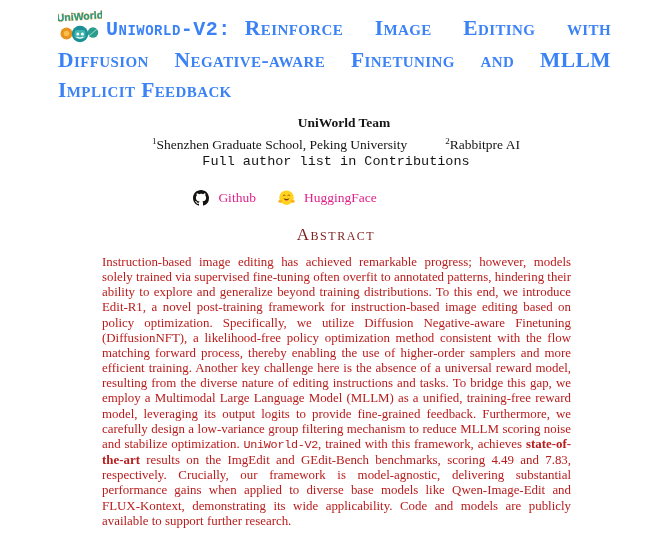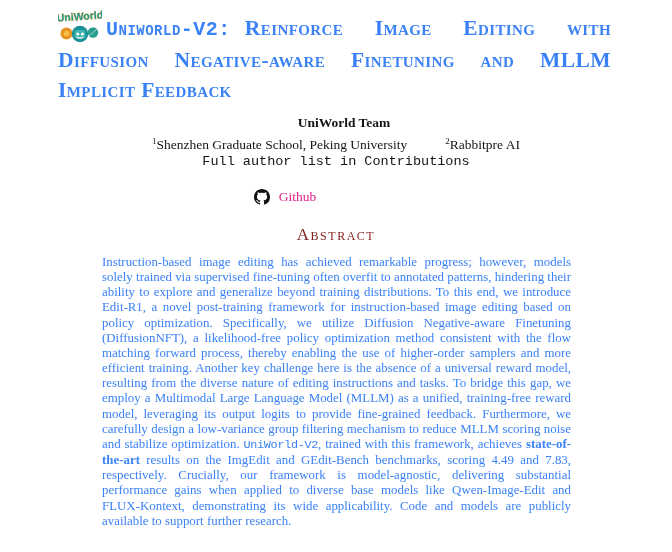--- a/index.html
+++ b/index.html
@@ -57,21 +57,21 @@
   .hf-icon svg { display: block; }
 
   
   .abstract-heading {
     top: 225px; font-size: 17px; font-weight: normal;
     font-variant: small-caps; letter-spacing: 1.5px; color: #7f1d1d;
   }
   .abstract-body {
     position: absolute; left: 102px; top: 255px; width: 469px;
     font-size: 12.9px; line-height: 15.15px;
-    text-align: justify; color: #3b82f6;
+    text-align: justify; color: #b91c1c;
   }
   .abstract-body .mono {
     font-family: "Liberation Mono", "DejaVu Sans Mono", monospace;
     font-size: 11.8px; letter-spacing: -0.3px;
   }
   .abstract-body b { font-weight: bold; }
 </style>
 </head>
 <body>
 
@@ -105,17 +105,31 @@
 
 <div class="links">
   <a class="link-item">
     <span class="gh-icon">
       <svg width="16" height="16" viewBox="0 0 16 16">
         <path fill="#14110f" d="M8 0C3.58 0 0 3.58 0 8c0 3.54 2.29 6.53 5.47 7.59.4.07.55-.17.55-.38 0-.19-.01-.82-.01-1.49-2.01.37-2.53-.49-2.69-.94-.09-.23-.48-.94-.82-1.13-.28-.15-.68-.52-.01-.53.63-.01 1.08.58 1.23.82.72 1.21 1.87.87 2.33.66.07-.52.28-.87.51-1.07-1.78-.2-3.64-.89-3.64-3.95 0-.87.31-1.59.82-2.15-.08-.2-.36-1.02.08-2.12 0 0 .67-.21 2.2.82.64-.18 1.32-.27 2-.27s1.36.09 2 .27c1.53-1.04 2.2-.82 2.2-.82.44 1.1.16 1.92.08 2.12.51.56.82 1.27.82 2.15 0 3.07-1.87 3.75-3.65 3.95.29.25.54.73.54 1.48 0 1.07-.01 1.93-.01 2.2 0 .21.15.46.55.38A8.012 8.012 0 0 0 16 8c0-4.42-3.58-8-8-8z"></path>
       </svg>
     </span>
     <span class="link-label">Github</span>
   </a>
+  <a class="link-item">
+    <span class="hf-icon">
+      <svg width="17" height="17" viewBox="0 0 17 17">
+        <circle cx="8.5" cy="8.7" r="7.2" fill="#ffd21e"></circle>
+        <ellipse cx="2.2" cy="12.2" rx="1.8" ry="1.5" fill="#ffad1e"></ellipse>
+        <ellipse cx="14.8" cy="12.2" rx="1.8" ry="1.5" fill="#ffad1e"></ellipse>
+        <path d="M5.2 6.4 Q6.2 5.3 7.2 6.4" stroke="#8a5a00" stroke-width="0.9" fill="none" stroke-linecap="round"></path>
+        <path d="M9.8 6.4 Q10.8 5.3 11.8 6.4" stroke="#8a5a00" stroke-width="0.9" fill="none" stroke-linecap="round"></path>
+        <path d="M5.3 9.2 Q8.5 13.6 11.7 9.2 Q8.5 10.8 5.3 9.2 Z" fill="#7a3f00"></path>
+        <path d="M7 11.3 Q8.5 12.6 10 11.3 Q8.5 10.6 7 11.3 Z" fill="#f97373"></path>
+      </svg>
+    </span>
+    <span class="link-label">HuggingFace</span>
+  </a>
 </div>
 
 <div class="center-line abstract-heading">Abstract</div>
 
 <p class="abstract-body"><span>Instruction-based image editing has achieved remarkable progress; however, models solely trained via supervised fine-tuning often overfit to annotated patterns, hindering their ability to explore and generalize beyond training distributions. To this end, we introduce Edit-R1, a novel post-training framework for instruction-based image editing based on policy optimization. Specifically, we utilize Diffusion Negative-aware Finetuning (DiffusionNFT), a likelihood-free policy optimization method consistent with the flow matching forward process, thereby enabling the use of higher-order samplers and more efficient training. Another key challenge here is the absence of a universal reward model, resulting from the diverse nature of editing instructions and tasks. To bridge this gap, we employ a Multimodal Large Language Model (MLLM) as a unified, training-free reward model, leveraging its output logits to provide fine-grained feedback. Furthermore, we carefully design a low-variance group filtering mechanism to reduce MLLM scoring noise and stabilize optimization. </span><span class="mono">UniWorld-V2</span><span>, trained with this framework, achieves </span><b>state-of-the-art</b><span> results on the ImgEdit and GEdit-Bench benchmarks, scoring 4.49 and 7.83, respectively. Crucially, our framework is model-agnostic, delivering substantial performance gains when applied to diverse base models like Qwen-Image-Edit and FLUX-Kontext, demonstrating its wide applicability. Code and models are publicly available to support further research.</span></p>
 
 </body></html>

